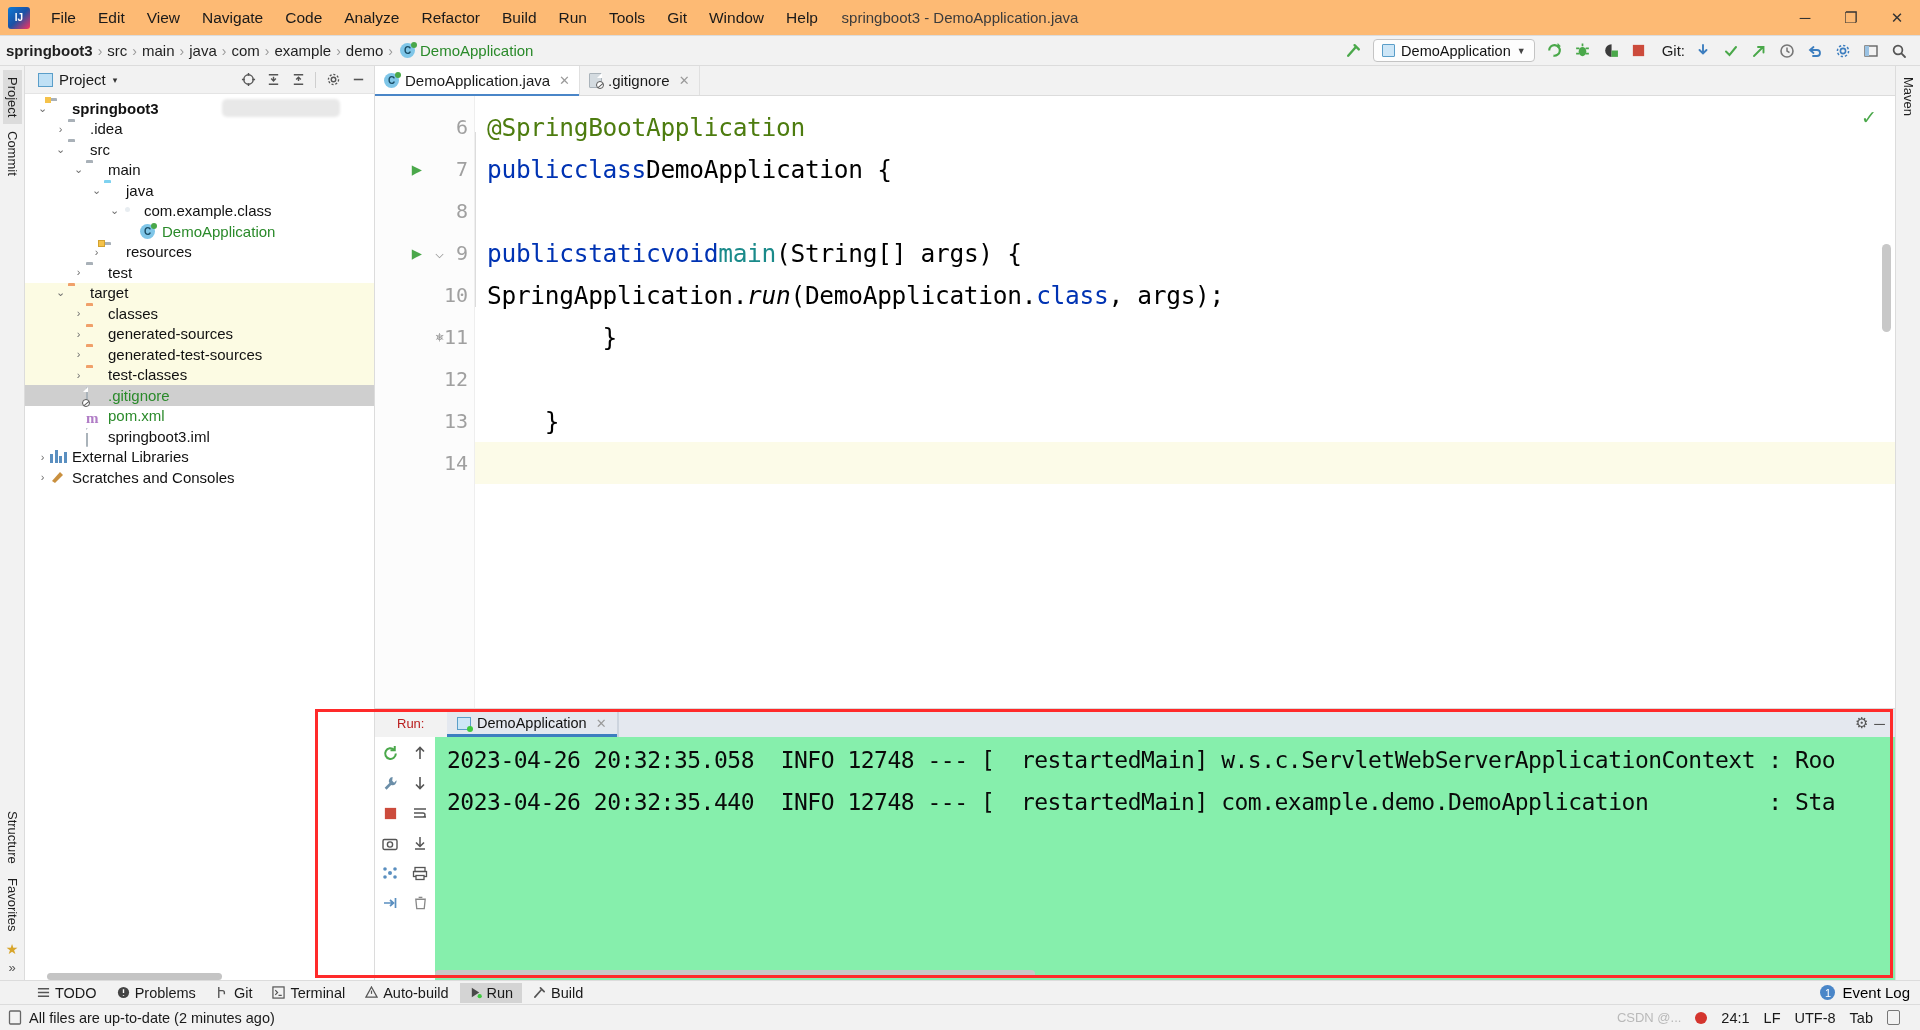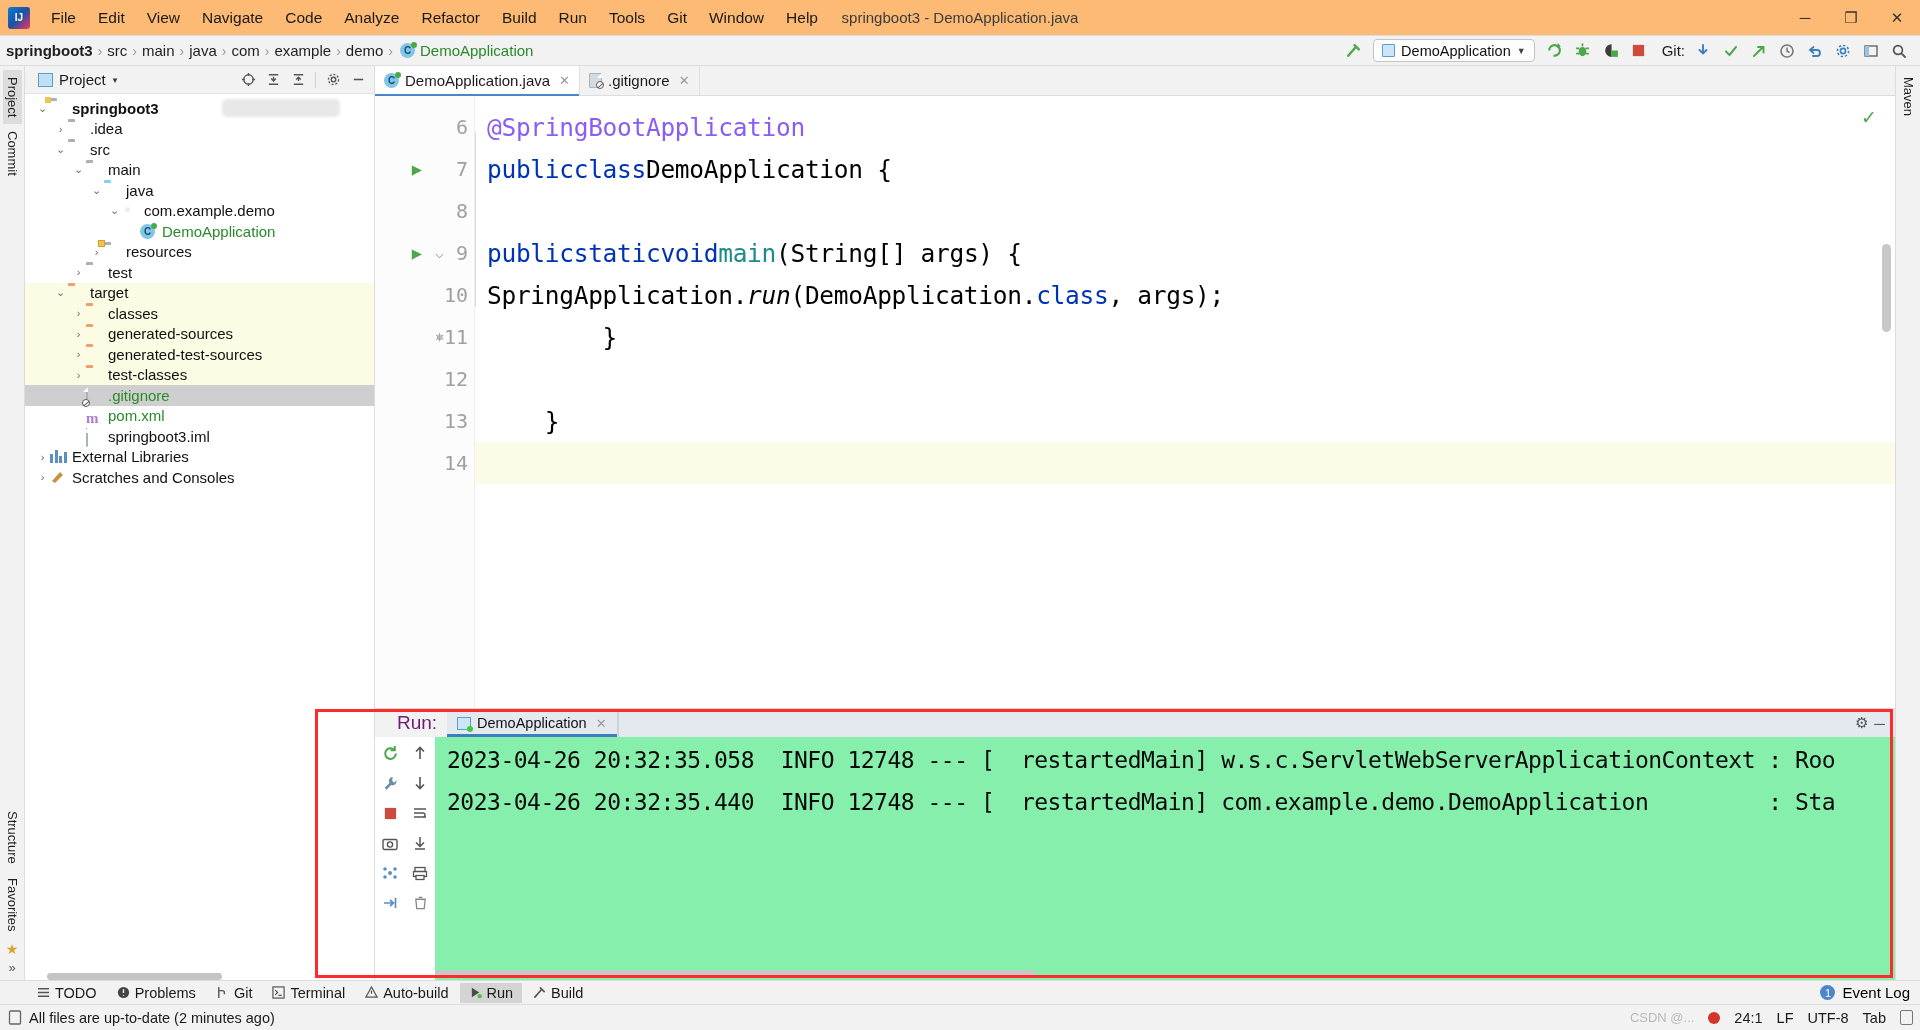--- a/index.html
+++ b/index.html
@@ -183,40 +183,40 @@
   }
   .gline .runmark { position: absolute; right: 52px; color: #4aa84a; font-size: 17px; }
   .gline .foldmark { position: absolute; right: 30px; color: #9a9a9a; font-size: 15px; }
   .codebody { flex: 1 1 auto; padding-top: 10px; position: relative; overflow: hidden; }
   .cline {
     height: 42px; display: flex; align-items: center; padding-left: 12px;
     font-family: "DejaVu Sans Mono", monospace; font-size: 24.5px; white-space: pre; letter-spacing: -0.3px;
   }
   .cline.hl { background: #fcfbe8; }
   .kw { color: #0033b3; }
-  .anno { color: #8b5cf6; }
+  .anno { color: #4d7c0f; }
   .meth { color: #1a8a8a; }
   .ident { color: #000; }
   .ital { font-style: italic; color: #000; }
   .blue { color: #0033b3; }
   .cfold-line {
     position: absolute; left: 0px; top: 0; width: 1px; background: #dcdcdc;
   }
   .check-ok { position: absolute; right: 18px; top: 10px; color: #4aa84a; font-size: 19px; }
   .vscroll-mark { position: absolute; right: 4px; top: 148px; width: 9px; height: 88px; background: #c8c8c8; border-radius: 5px; }
 
   
   .runpanel {
     flex: 0 0 272px; display: flex; flex-direction: column; background: #fff;
     border-top: 1px solid #dcdcdc; position: relative; min-height: 0;
   }
   .run-top { height: 28px; flex: 0 0 28px; display: flex; align-items: stretch; background: #f2f2f2; }
   .run-label {
     width: 72px; flex: 0 0 72px; display: flex; align-items: center; padding-left: 22px;
-    font-size: 19px; color: #701a75;
+    font-size: 13px; color: #b91c1c;
   }
   .run-tabs { flex: 1 1 auto; display: flex; align-items: stretch; background: #e4e8ef; position: relative; }
   .rtab {
     display: flex; align-items: center; gap: 6px; padding: 0 10px; font-size: 14.5px; color: #111;
     border-right: 1px solid #cdd4de; position: relative; background: #e4e8ef;
   }
   .rtab.active::after { content:""; position:absolute; left:0; right:0; bottom:0; height:3px; background:#3d7ebf; }
   .rtab-ico { width: 14px; height: 13px; border: 1.5px solid #5a9ec9; background: #cde6f7; position: relative; }
   .rtab-ico::after { content:""; position:absolute; right:-3px; bottom:-3px; width:6px; height:6px;
                      background:#3ec93e; border-radius:50%; }
@@ -255,21 +255,21 @@
   .tw-btn.sel { background: #d4d4d4; }
   .tw-right { margin-left: auto; display: flex; align-items: center; gap: 7px; padding-right: 10px; }
   .evt-badge {
     width: 15px; height: 15px; border-radius: 50%; background: #4a86c8; color: #fff;
     font-size: 11px; display: flex; align-items: center; justify-content: center;
   }
   .statusbar {
     height: 26px; flex: 0 0 26px; background: #f2f2f2; border-top: 1px solid #dcdcdc;
     display: flex; align-items: center; padding-left: 8px; font-size: 14.5px; color: #1a1a1a;
   }
-  .sb-right { margin-left: auto; display: flex; align-items: center; gap: 14px; padding-right: 7px; }
+  .sb-right { margin-left: auto; display: flex; align-items: center; gap: 14px; padding-right: 20px; }
   .rec-dot { width: 12px; height: 12px; border-radius: 50%; background: #d4352e; }
   .watermark { color: #b9b9b9; font-size: 13px; }
   .lockico { width: 13px; height: 15px; border: 1.4px solid #777; border-radius: 2px; }
 </style>
 </head>
 <body>
 
 <div id="app">
 
   <div class="titlebar">
@@ -483,21 +483,21 @@
           <span style="width:64px;flex:0 0 64px"></span>
           <span class="arrow">⌄</span>
           <span class="ficon"><span class="fold blue"></span></span>
           <span class="tname">java</span>
         </div>
 
         <div class="trow">
           <span style="width:82px;flex:0 0 82px"></span>
           <span class="arrow">⌄</span>
           <span class="ficon"><span class="pkgicon"></span></span>
-          <span class="tname">com.example.demo</span>
+          <span class="tname">com.example.class</span>
         </div>
 
         <div class="trow">
           <span style="width:100px;flex:0 0 100px"></span>
           <span class="arrow empty">›</span>
           <span class="ficon">
               <span class="classico">C</span>
             </span>
           <span class="tname green">DemoApplication</span>
         </div>

